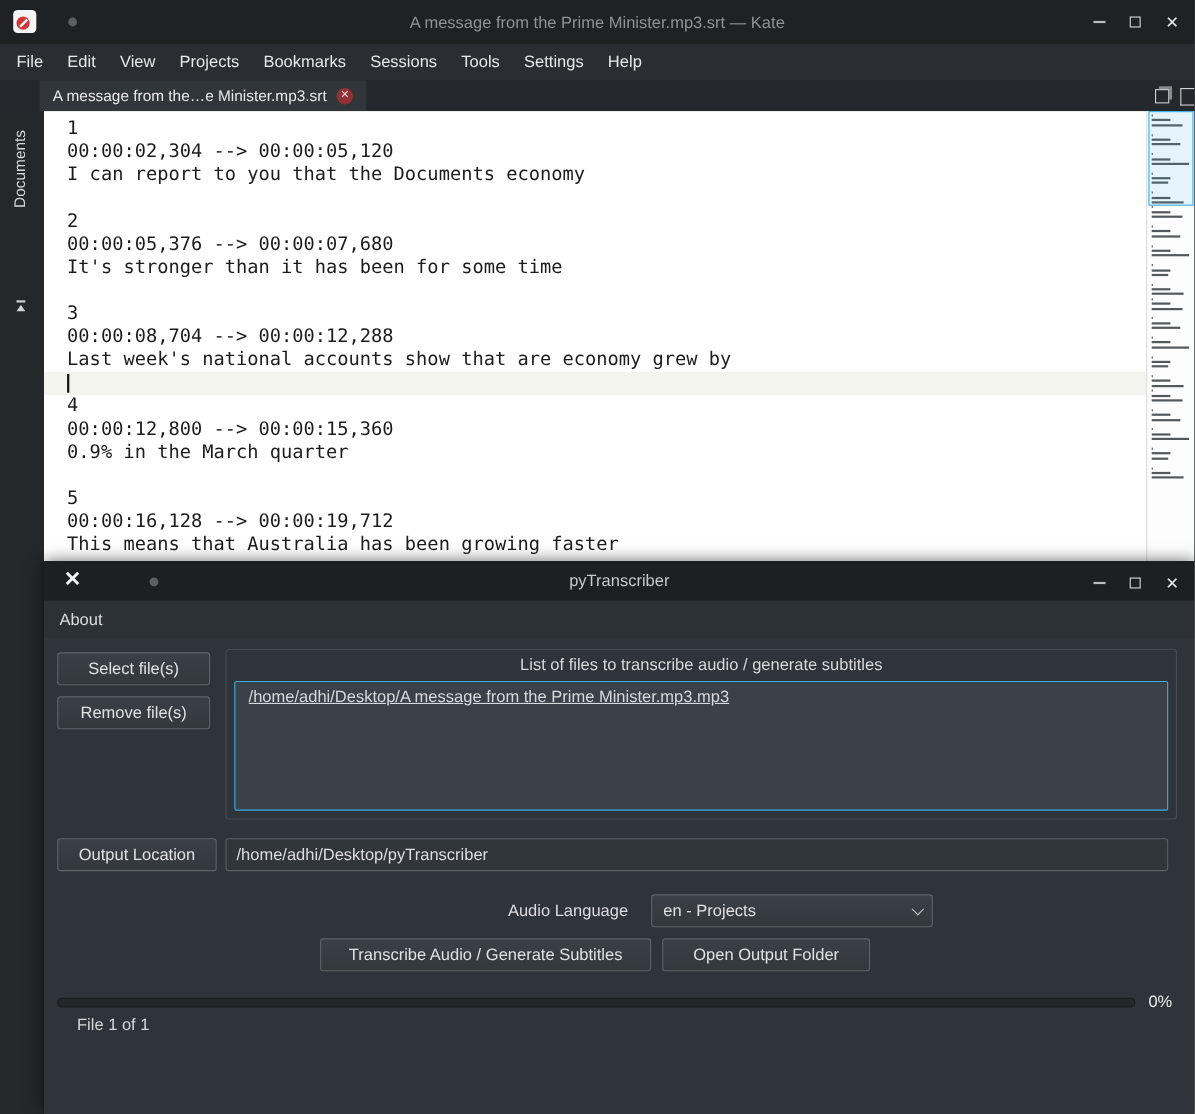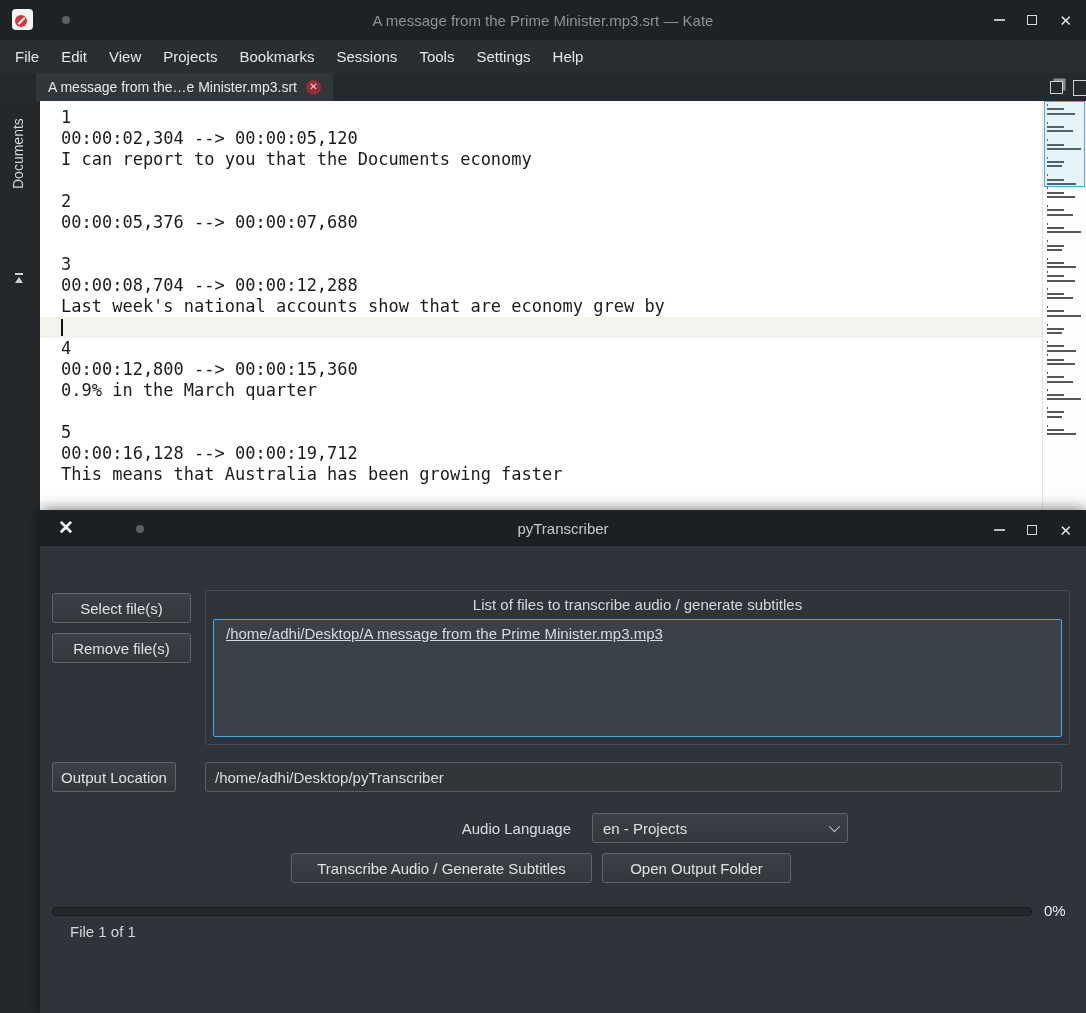--- a/index.html
+++ b/index.html
@@ -51,21 +51,21 @@
   .p-titlebar { position:absolute; left:0; top:0; right:0; height:36px; background:#1d2023; display:flex; align-items:center; }
   .p-close-left { position:absolute; left:16px; top:8px; width:20px; height:20px; color:#f2f3f3; font-size:19px; font-weight:bold; line-height:20px; text-align:center; }
   .p-dot { position:absolute; left:96px; top:15px; width:8px; height:8px; border-radius:50%; background:#5c6064; }
   .p-title { flex:1; text-align:center; color:#c7c9ca; font-size:15px; }
   .p-menubar { position:absolute; left:0; top:36px; right:0; height:34px; background:#2c3136; display:flex; align-items:center; }
   .p-menu-item { color:#dcdddf; font-size:15px; padding:6px 14px; }
 
   .btn { position:absolute; background:linear-gradient(#3b4046,#33383d); border:1px solid #606468; border-radius:3px; color:#e0e1e3; font-size:15px; display:flex; align-items:center; justify-content:center; font-family:"Liberation Sans",sans-serif; }
   .btn-select { left:12px; top:83px; width:139px; height:30px; }
   .btn-remove { left:12px; top:123px; width:139px; height:30px; }
-  .btn-output { left:12px; top:252px; width:124px; height:30px; }
+  .btn-output { left:12px; top:252px; width:145px; height:30px; }
   .btn-transcribe { left:251px; top:343px; width:301px; height:30px; }
   .btn-openfolder { left:562px; top:343px; width:189px; height:30px; }
 
   .groupbox { position:absolute; left:165px; top:80px; width:865px; height:155px; border:1px solid #464b50; border-radius:3px; }
   .groupbox-title { position:absolute; left:0; right:0; top:5px; text-align:center; color:#d7d8da; font-size:15px; }
   .filelist { position:absolute; left:7px; right:7px; top:28px; bottom:7px; background:#3a4149; border:1px solid #3daee9; border-radius:2px; padding:5px 12px; }
   .filelist-item { color:#d7dadd; font-size:15px; text-decoration:underline; white-space:nowrap; overflow:hidden; }
 
   .output-field { position:absolute; left:165px; top:252px; width:857px; height:30px; background:#31363b; border:1px solid #5b5f63; border-radius:3px; color:#dcdde0; font-size:15px; display:flex; align-items:center; padding-left:9px; }
 
@@ -126,20 +126,21 @@
       </div>
     </div>
 
     <div class="k-editor">
       <div class="ed-line">1</div>
       <div class="ed-line">00:00:02,304 --&gt; 00:00:05,120</div>
       <div class="ed-line">I can report to you that the Documents economy</div>
       <div class="ed-line"></div>
       <div class="ed-line">2</div>
       <div class="ed-line">00:00:05,376 --&gt; 00:00:07,680</div>
+      <div class="ed-line">It's stronger than it has been for some time</div>
       <div class="ed-line"></div>
       <div class="ed-line">3</div>
       <div class="ed-line">00:00:08,704 --&gt; 00:00:12,288</div>
       <div class="ed-line">Last week's national accounts show that are economy grew by</div>
       <div class="ed-line current"><span class="caret"></span></div>
       <div class="ed-line">4</div>
       <div class="ed-line">00:00:12,800 --&gt; 00:00:15,360</div>
       <div class="ed-line">0.9% in the March quarter</div>
       <div class="ed-line"></div>
       <div class="ed-line">5</div>
@@ -236,20 +237,23 @@
       <span class="p-close-left">✕</span>
       <span class="p-dot"></span>
       <span class="p-title">pyTranscriber</span>
       <span class="win-controls">
         <span class="wc-min"></span>
         <span class="wc-max"></span>
         <span class="wc-close">✕</span>
       </span>
     </div>
 
+    <div class="p-menubar">
+      <span class="p-menu-item">About</span>
+    </div>
 
     <div class="btn btn-select">Select file(s)</div>
     <div class="btn btn-remove">Remove file(s)</div>
 
     <div class="groupbox">
       <div class="groupbox-title">List of files to transcribe audio / generate subtitles</div>
       <div class="filelist">
         <div class="filelist-item">/home/adhi/Desktop/A message from the Prime Minister.mp3.mp3</div>
       </div>
     </div>

